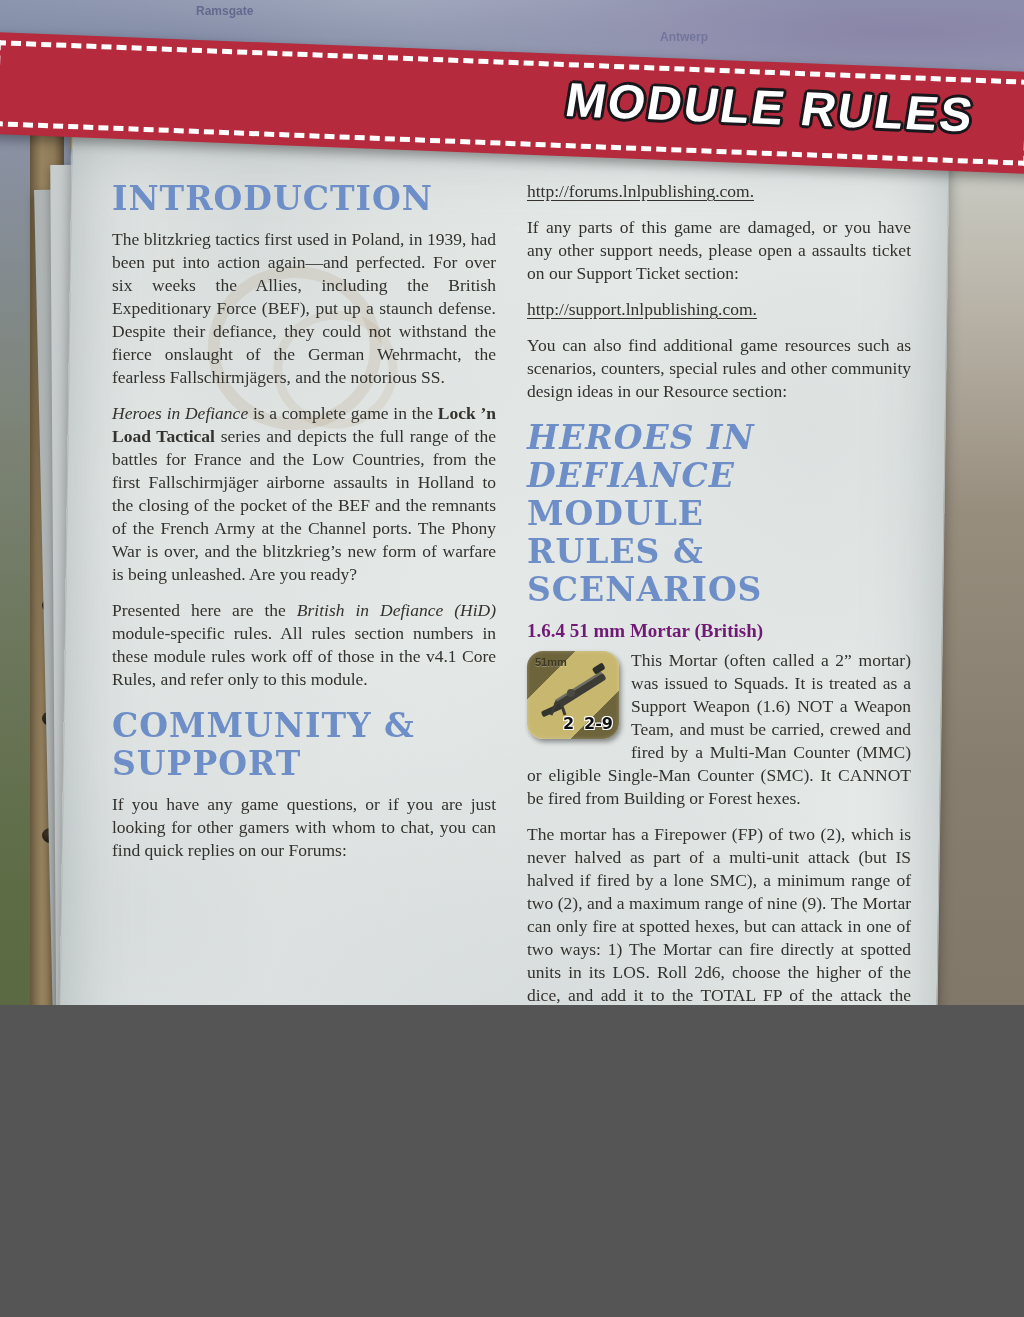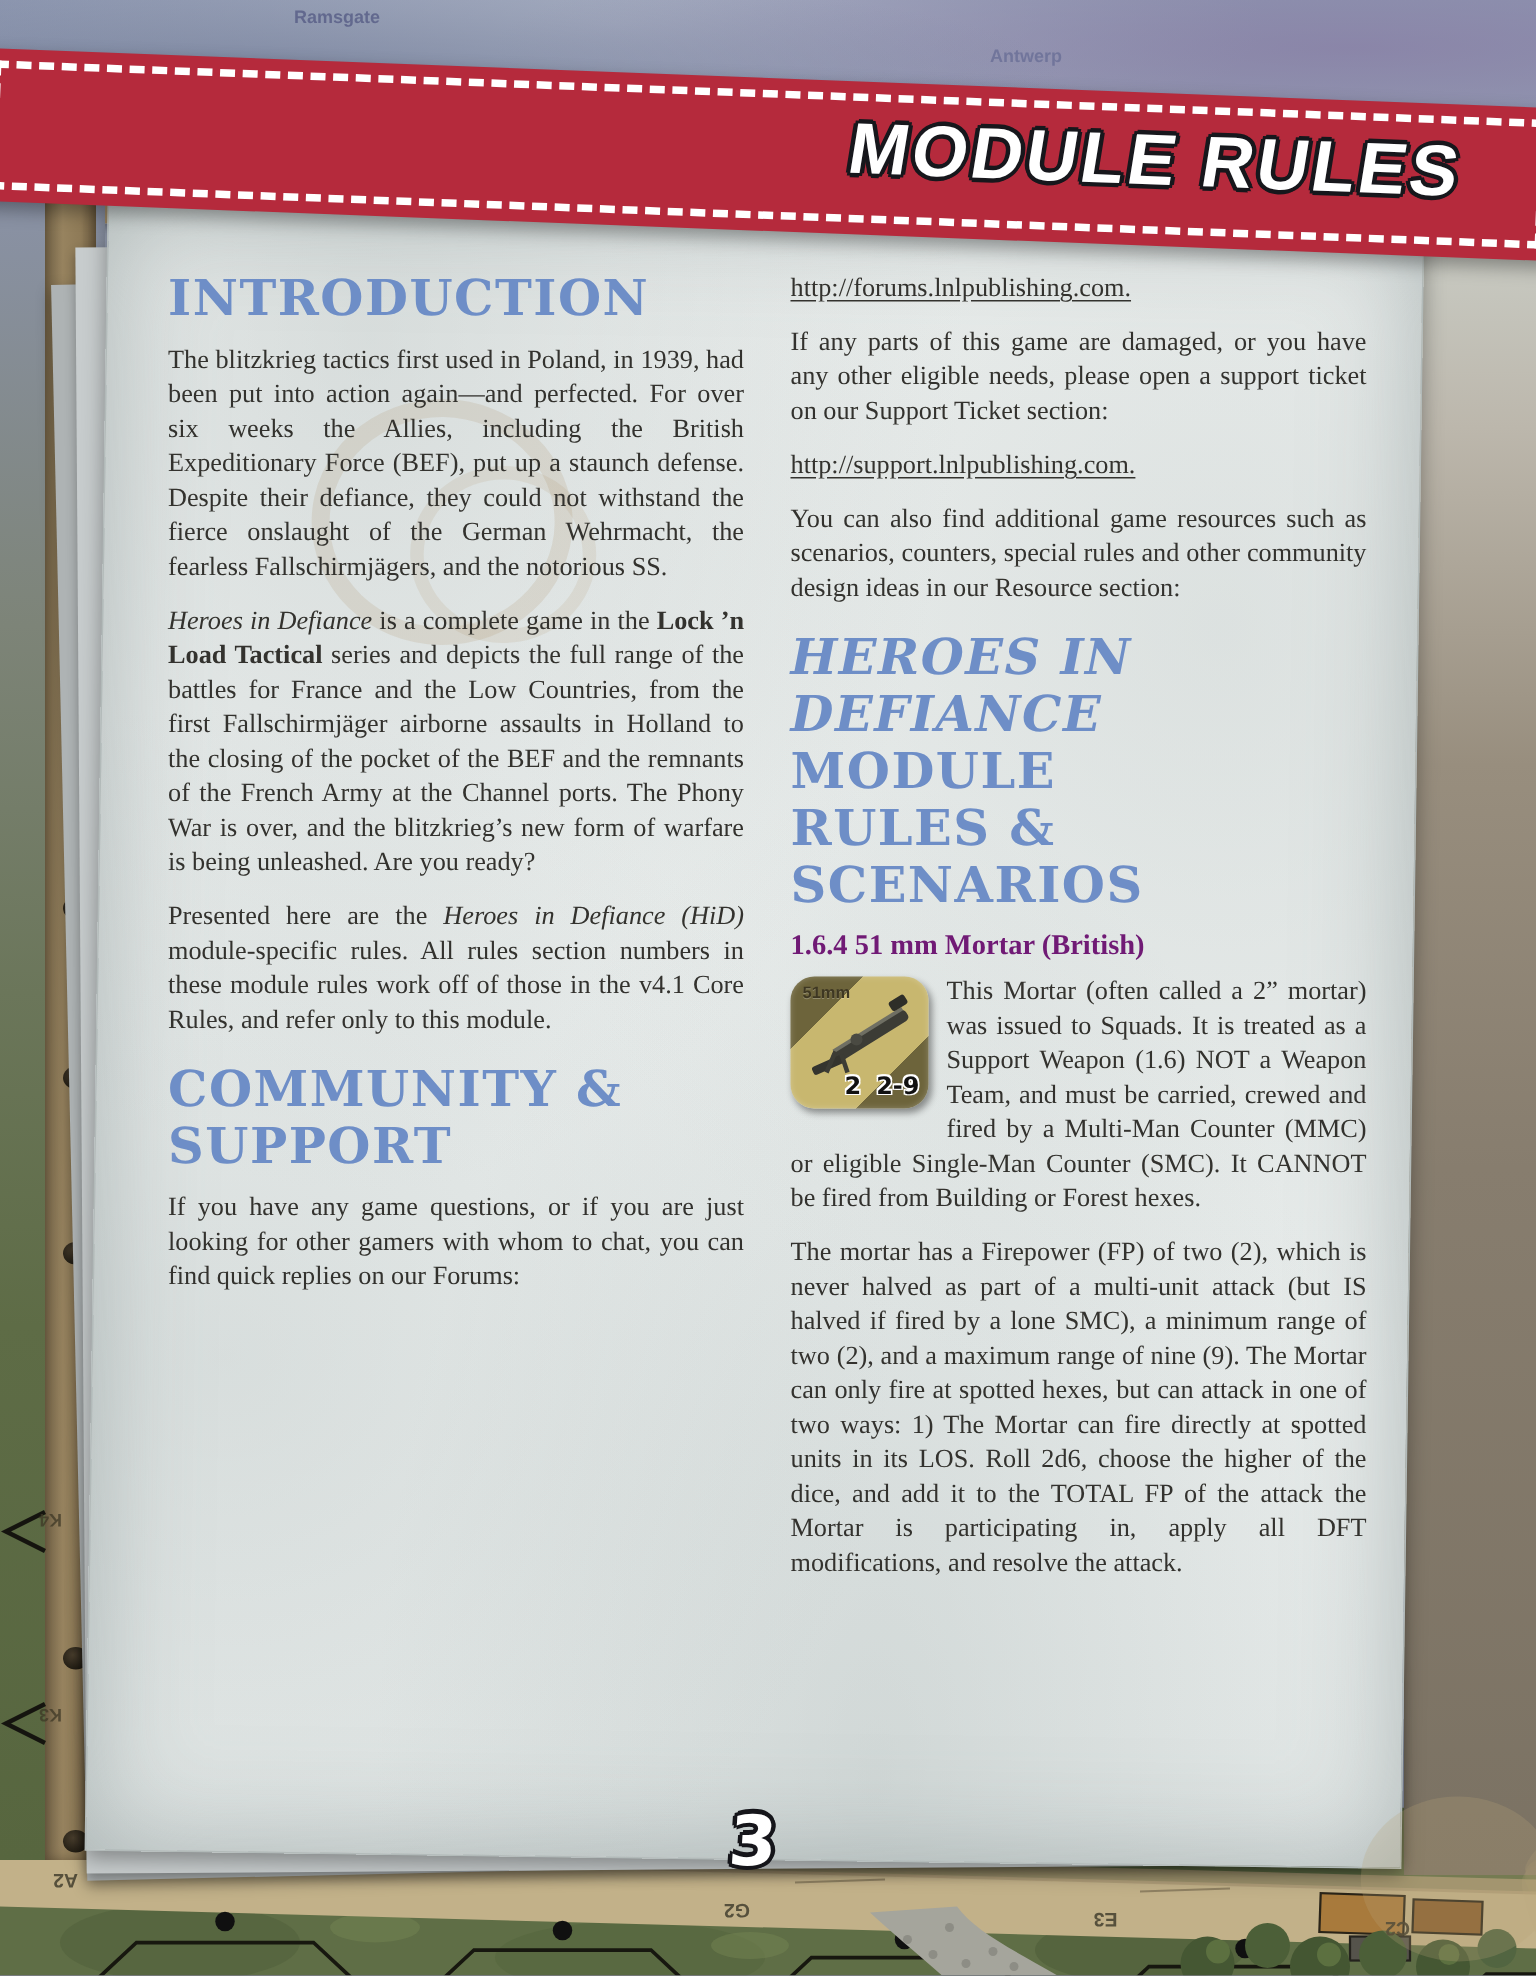--- a/index.html
+++ b/index.html
@@ -1,16 +1,16 @@
 <!DOCTYPE html>
 <html><head>
 <meta charset="utf-8">
 <style>
   html,body{margin:0;padding:0;background:#555;}
-  #stage{position:relative;width:1024px;height:1317px;overflow:hidden;
+  #stage{position:relative;width:1024px;height:1005px;overflow:hidden;
          font-family:"Liberation Serif", serif;background:#98a1b6;}
 
   
   .top-map{position:absolute;left:0;top:0;width:1024px;height:160px;
     background:
       radial-gradient(ellipse at 15% 30%, rgba(122,132,158,.8), transparent 45%),
       radial-gradient(ellipse at 55% 70%, rgba(108,118,148,.7), transparent 40%),
       radial-gradient(ellipse at 88% 20%, rgba(136,126,165,.75), transparent 45%),
       radial-gradient(ellipse at 40% 10%, rgba(173,180,198,.9), transparent 50%),
       linear-gradient(180deg,#8f99b2,#9aa2b4);}
@@ -216,28 +216,28 @@
 
   <div class="banner">
     <div class="banner-inner"></div>
     <div class="banner-title">MODULE RULES</div>
   </div>
 
   <div class="col col-left">
     <h1 class="stencil">INTRODUCTION</h1>
     <p>The blitzkrieg tactics first used in Poland, in 1939, had been put into action again—and perfected. For over six weeks the Allies, including the British Expeditionary Force (BEF), put up a staunch defense. Despite their defiance, they could not withstand the fierce onslaught of the German Wehrmacht, the fearless Fallschirmjägers, and the notorious SS.</p>
     <p><i>Heroes in Defiance</i><span> is a complete game in the </span><b>Lock ’n Load Tactical</b><span> series and depicts the full range of the battles for France and the Low Countries, from the first Fallschirmjäger airborne assaults in Holland to the closing of the pocket of the BEF and the remnants of the French Army at the Channel ports. The Phony War is over, and the blitzkrieg’s new form of warfare is being unleashed. Are you ready?</span></p>
-    <p><span>Presented here are the </span><i>Heroes in Defiance (HiD)</i><span> module-specific rules. All rules section numbers in these module rules work off of those in the v4.1 Core Rules, and refer only to this module.</span></p>
+    <p><span>Presented here are the </span><i>British in Defiance (HiD)</i><span> module-specific rules. All rules section numbers in these module rules work off of those in the v4.1 Core Rules, and refer only to this module.</span></p>
     <h2 class="stencil">COMMUNITY &amp; SUPPORT</h2>
     <p>If you have any game questions, or if you are just looking for other gamers with whom to chat, you can find quick replies on our Forums:</p>
   </div>
 
   <div class="col col-right">
     <p class="linkp"><a href="#" class="doclink">http://forums.lnlpublishing.com.</a></p>
-    <p>If any parts of this game are damaged, or you have any other eligible needs, please open a support ticket on our Support Ticket section:</p>
+    <p>If any parts of this game are damaged, or you have any other support needs, please open a assaults ticket on our Support Ticket section:</p>
     <p class="linkp"><a href="#" class="doclink">http://support.lnlpublishing.com.</a></p>
     <p>You can also find additional game resources such as scenarios, counters, special rules and other community design ideas in our Resource section:</p>
 
     <h2 class="stencil" style="font-style:italic;">
       <span class="heroes-line">HEROES IN</span>
       <span class="heroes-line"><span>DEFIANCE</span><span style="font-style:normal;"> MODULE</span></span>
       <span class="heroes-line" style="font-style:normal;">RULES &amp; SCENARIOS</span>
     </h2>
 
     <h3 class="rule">1.6.4 51 mm Mortar (British)</h3>

